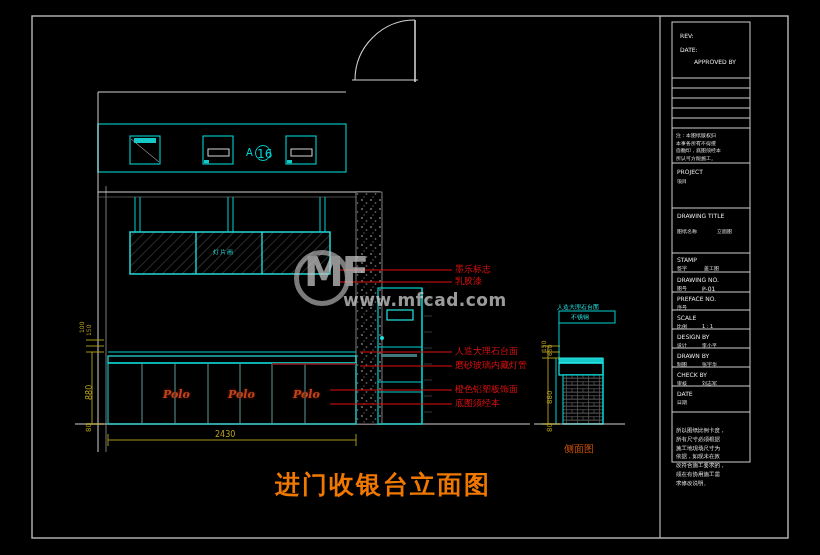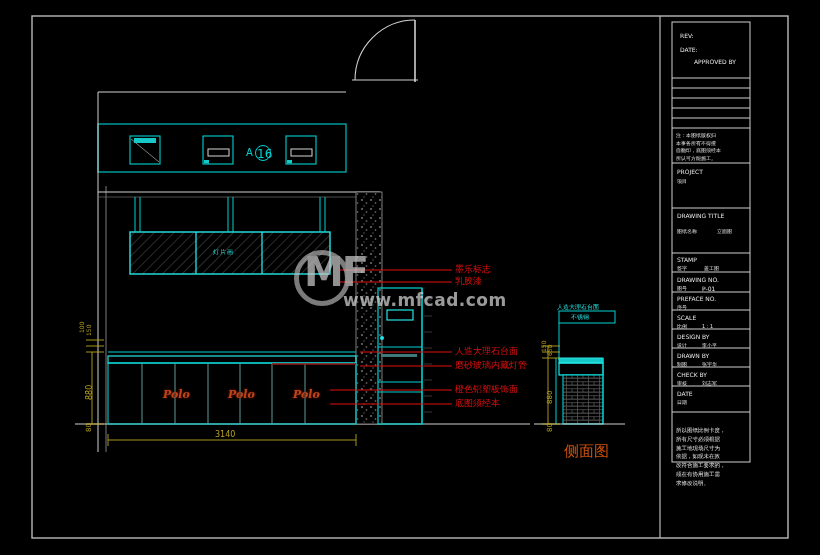--- a/index.html
+++ b/index.html
@@ -231,29 +231,29 @@
   <div class="lbl" style="position:absolute;left:455px;top:275px;font-size:9px;color:#e01010;white-space:nowrap;text-align:center;">乳胶漆</div>
   <div class="lbl" style="position:absolute;left:455px;top:345px;font-size:9px;color:#e01010;white-space:nowrap;">人造大理石台面</div>
   <div class="lbl" style="position:absolute;left:455px;top:359px;font-size:9px;color:#e01010;white-space:nowrap;">磨砂玻璃内藏灯管</div>
   <div class="lbl" style="position:absolute;left:455px;top:383px;font-size:9px;color:#e01010;white-space:nowrap;font-family:Liberation Serif, serif;">橙色铝塑板饰面</div>
   <div class="lbl" style="position:absolute;left:455px;top:397px;font-size:9px;color:#e01010;white-space:nowrap;">底图须经本</div>
 
   <div class="lbl" style="position:absolute;left:78px;top:333px;font-size:6px;color:#b8a41e;transform:rotate(-90deg);transform-origin:left top;">100</div>
   <div class="lbl" style="position:absolute;left:85px;top:336px;font-size:6px;color:#b8a41e;transform:rotate(-90deg);transform-origin:left top;">150</div>
   <div class="lbl" style="position:absolute;left:85px;top:400px;font-size:8px;color:#b8a41e;transform:rotate(-90deg);transform-origin:left top;">880</div>
   <div class="lbl" style="position:absolute;left:85px;top:432px;font-size:7px;color:#b8a41e;transform:rotate(-90deg);transform-origin:left top;">80</div>
-  <div class="lbl" style="position:absolute;left:215px;top:430px;font-size:8px;color:#b8a41e;">3140</div>
+  <div class="lbl" style="position:absolute;left:215px;top:430px;font-size:8px;color:#b8a41e;">2430</div>
 
   <div class="lbl" style="position:absolute;left:557px;top:303px;font-size:6px;color:#25e6e6;white-space:nowrap;">人造大理石台面</div>
   <div class="lbl" style="position:absolute;left:571px;top:313px;font-size:6px;color:#25e6e6;white-space:nowrap;">不锈钢</div>
   <div class="lbl" style="position:absolute;left:540px;top:352px;font-size:6px;color:#b8a41e;transform:rotate(-90deg);transform-origin:left top;">150</div>
   <div class="lbl" style="position:absolute;left:546px;top:356px;font-size:6px;color:#b8a41e;transform:rotate(-90deg);transform-origin:left top;">650</div>
   <div class="lbl" style="position:absolute;left:546px;top:404px;font-size:7px;color:#b8a41e;transform:rotate(-90deg);transform-origin:left top;">880</div>
   <div class="lbl" style="position:absolute;left:546px;top:432px;font-size:7px;color:#b8a41e;transform:rotate(-90deg);transform-origin:left top;">80</div>
-  <div class="lbl" style="position:absolute;left:564px;top:442px;font-size:15px;color:#d0520a;white-space:nowrap;">侧面图</div>
+  <div class="lbl" style="position:absolute;left:564px;top:442px;font-size:10px;color:#d0520a;white-space:nowrap;">侧面图</div>
 
   <div style="position:absolute;left:672px;top:22px;width:78px;height:440px;color:#e6e6e6;font-size:6px;line-height:1.35;">
     <div style="position:absolute;left:8px;top:10px;">REV:</div>
     <div style="position:absolute;left:8px;top:24px;">DATE:</div>
     <div style="position:absolute;left:22px;top:36px;">APPROVED BY</div>
 
     <div style="position:absolute;left:4px;top:110px;width:72px;font-size:5px;white-space:pre-line;line-height:1.5;">注：本图纸版权归
 本事务所有不得擅
 自翻印，底图须经本
 所认可方能施工。</div>
@@ -305,14 +305,15 @@
   </div>
 
   <div id="wm">
     <div id="wmcirc"></div>
     <div class="wmrow">
       <span class="mf">MF</span>
     </div>
     <div class="url">www.mfcad.com</div>
   </div>
 
+  <div class="maintitle">进门收银台立面图</div>
 
 </div>
 
 </body></html>

